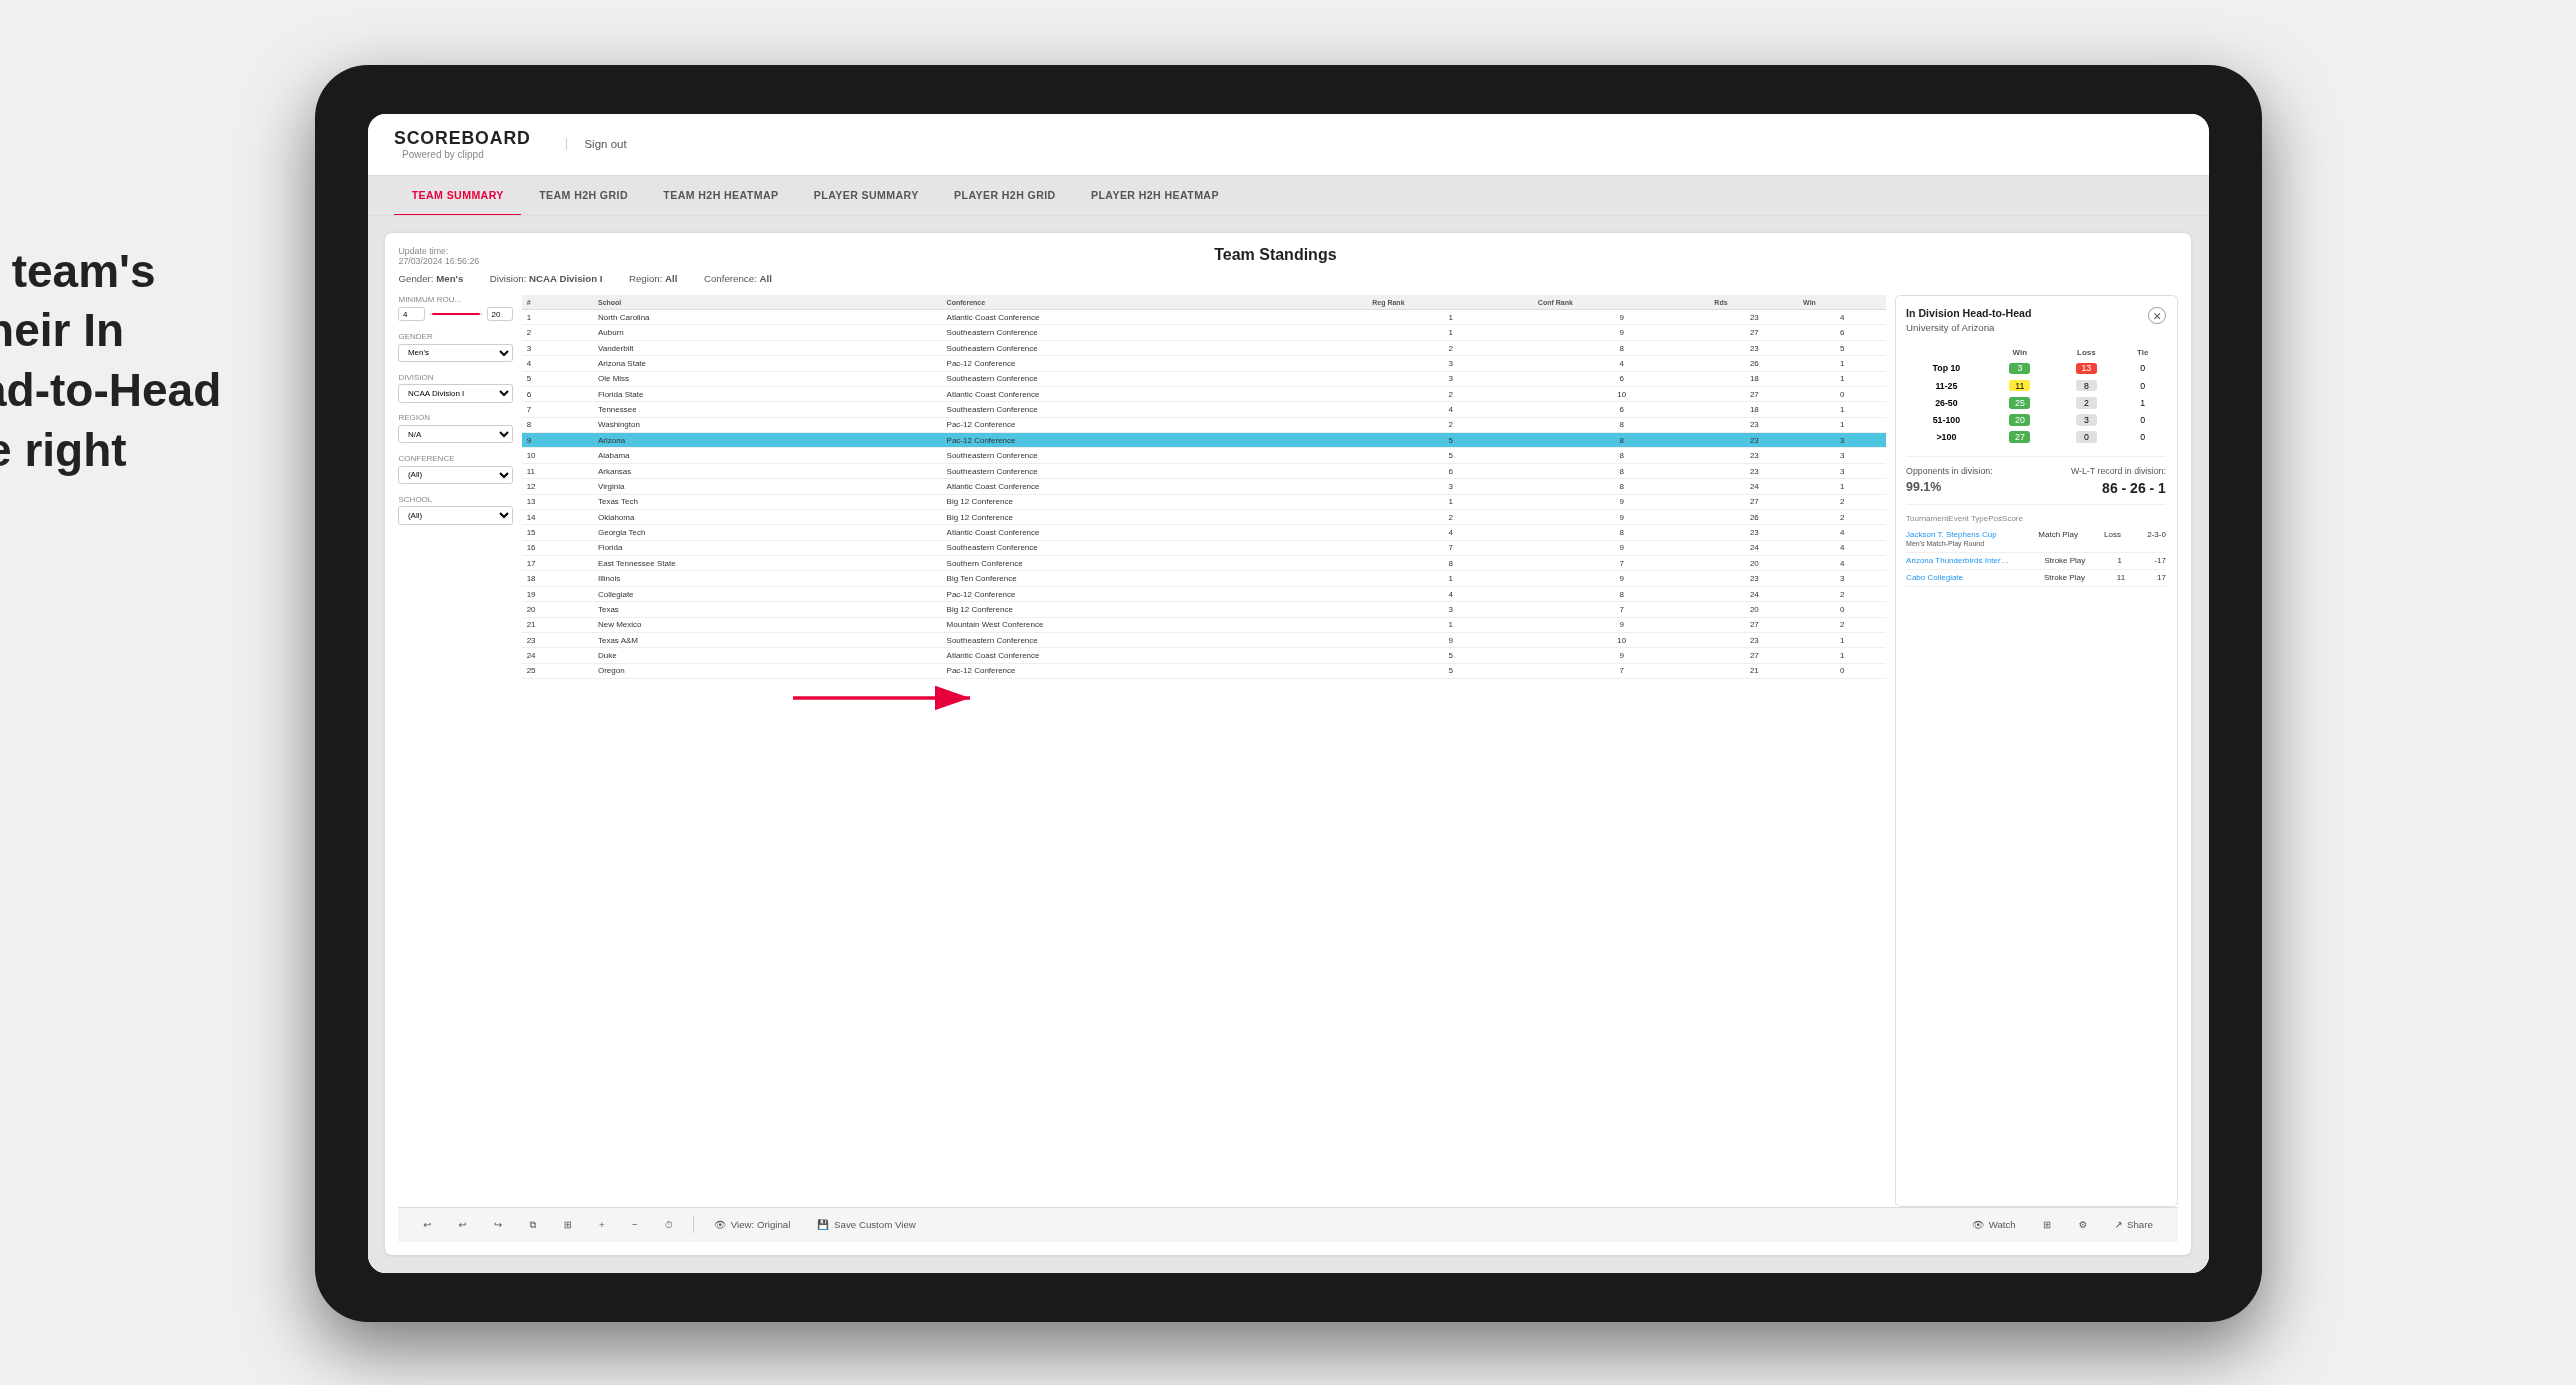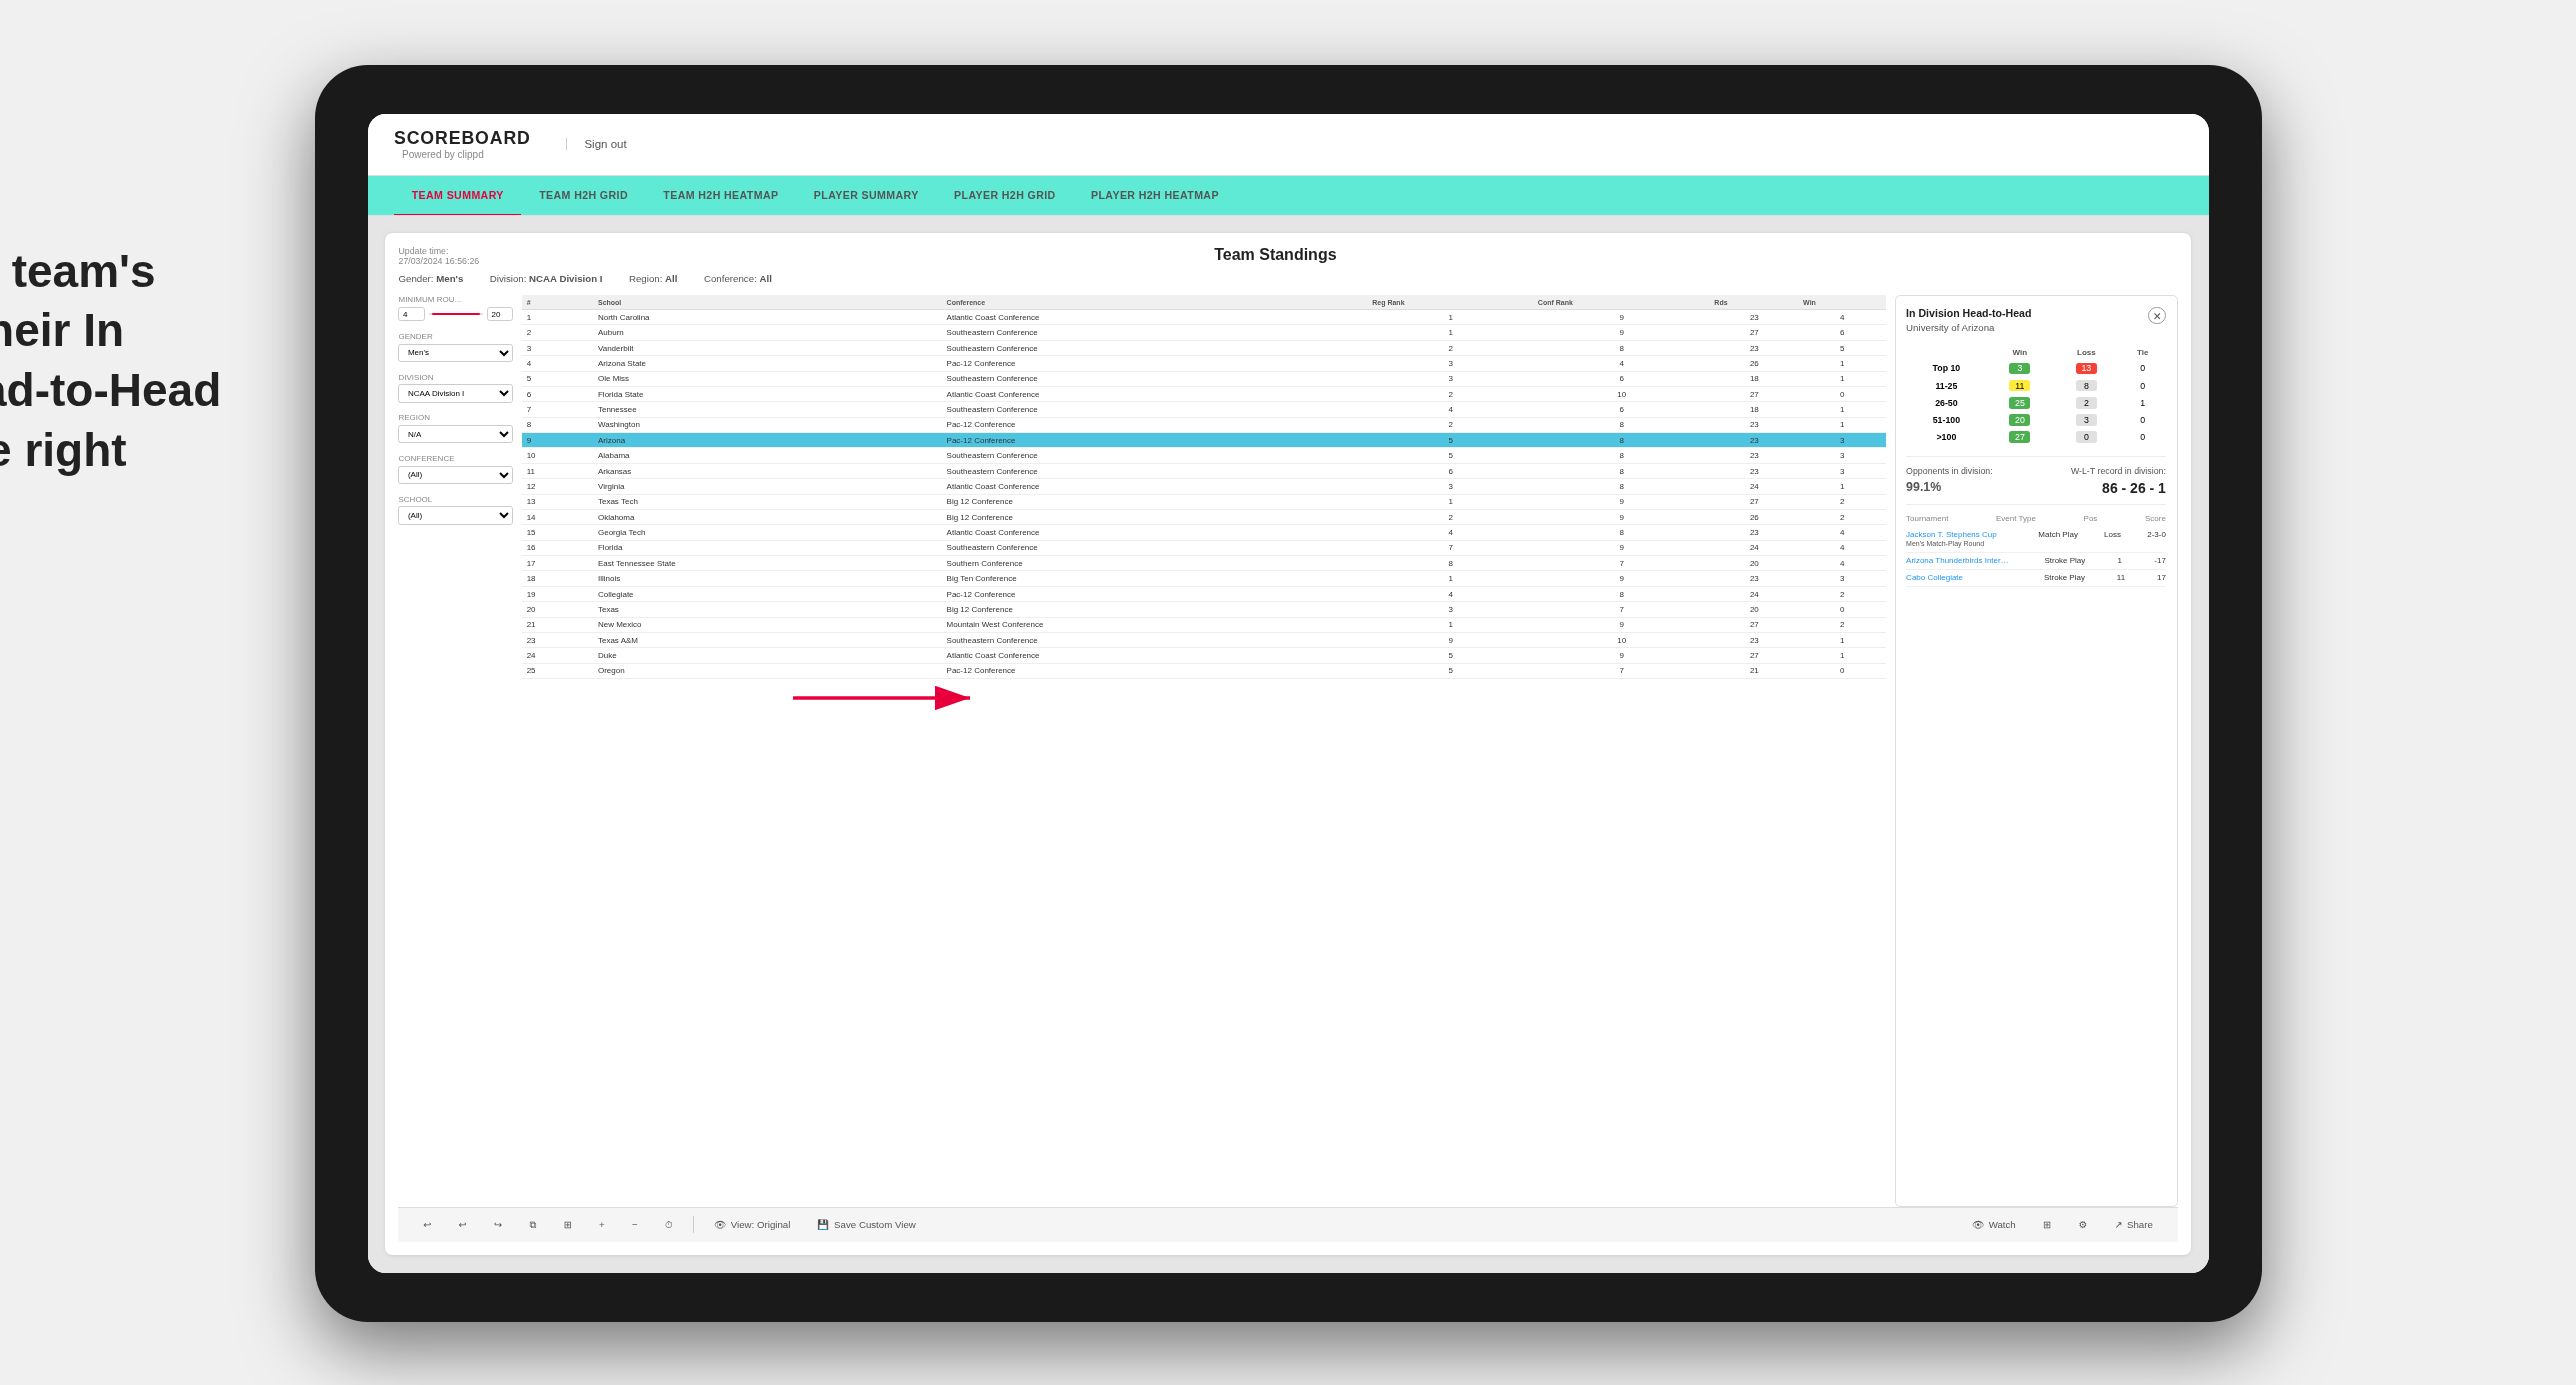--- a/index.html
+++ b/index.html
@@ -101,21 +101,21 @@
     .sign-out {
       font-size: 11.5px;
       color: #555;
       cursor: pointer;
       border-left: 0.9px solid #ccc;
       padding-left: 17.7px;
     }
 
     
     .sub-nav {
-      background: #5eead4;
+      background: #e5e5e5;
       border-bottom: 0.9px solid #ddd;
       display: flex;
       gap: 0;
       padding: 0 26.5px;
       height: 40px;
       align-items: center;
     }
 
     .sub-nav-item {
       font-size: 10.6px;
@@ -787,21 +787,21 @@
               <span>Opponents in division:</span>
               <span>W-L-T record in division:</span>
             </div>
             <div class="opponents-row">
               <span style="font-size:12.4px; font-weight:700;">99.1%</span>
               <span style="font-size:14px; font-weight:800; color:#222;">86 - 26 - 1</span>
             </div>
 
             <hr class="h2h-divider">
 
-            <div style="font-size:8px; color:#888; display:flex; justify-content:space-between; margin-bottom:3.5px;">
+            <div style="font-size:8px; color:#888; display:flex; margin-bottom:3.5px;">
               <span>Tournament</span>
               <span>Event Type</span>
               <span>Pos</span>
               <span>Score</span>
             </div>
 
             <div class="tournament-row">
               <span class="tournament-name">Jackson T. Stephens Cup<br><span style="color:#555; font-size:7px;">Men's Match-Play Round</span></span>
               <span>Match Play</span>
               <span>Loss</span>

